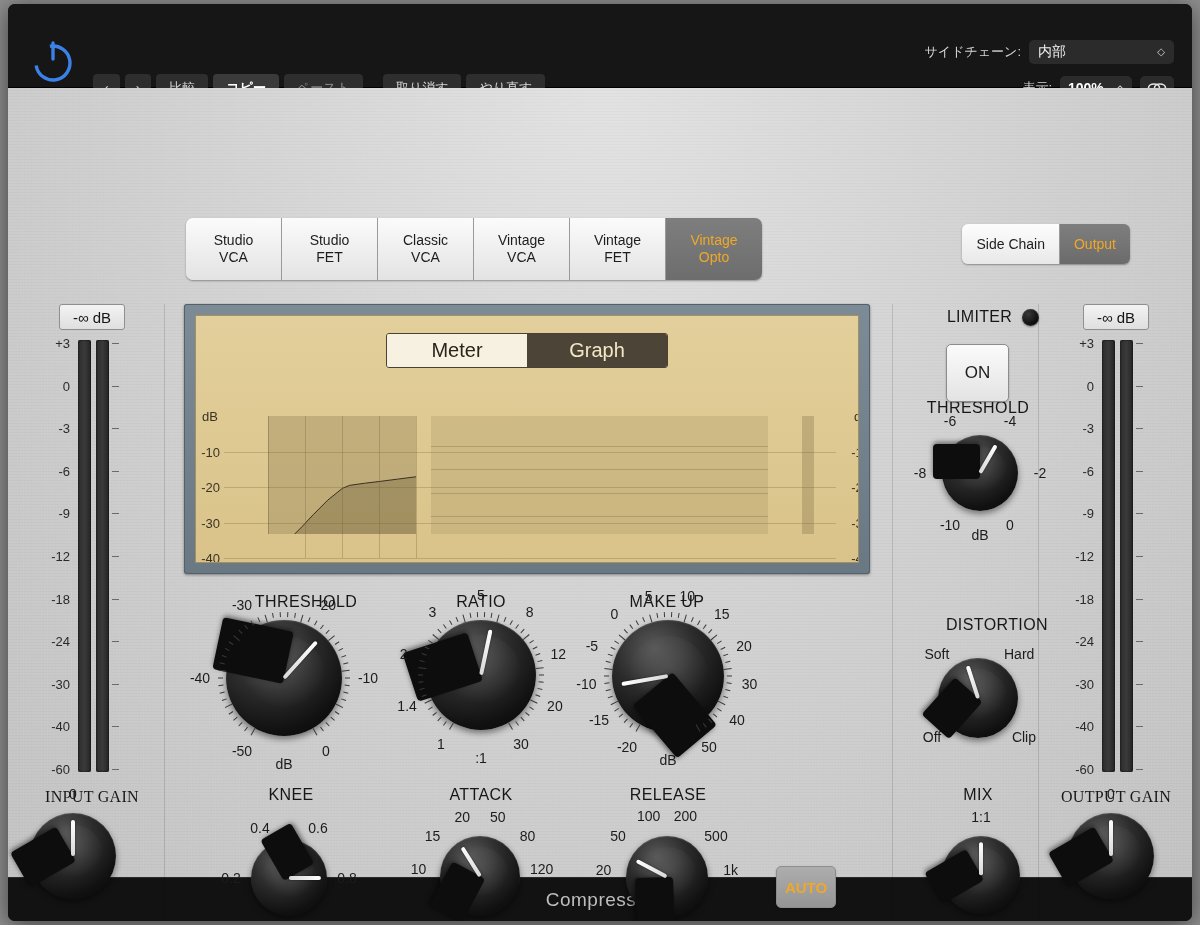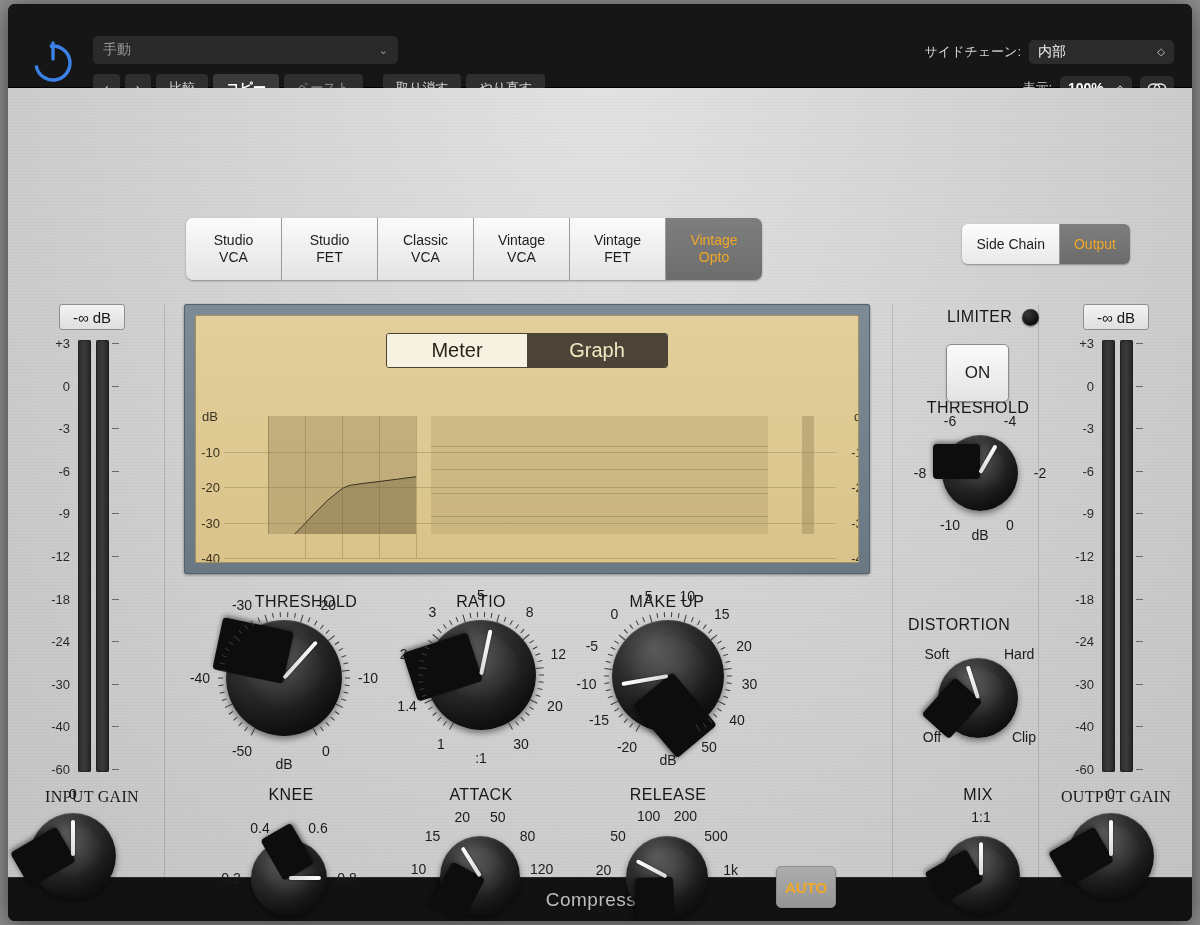--- a/index.html
+++ b/index.html
@@ -263,24 +263,20 @@
 
 
   <div class="plugheader">
     <div class="power">
       <svg width="46" height="46" viewBox="0 0 46 46">
         <circle cx="23" cy="25" r="17" fill="none" stroke="#3b82e8" stroke-width="3.4" stroke-dasharray="80 26" transform="rotate(-100 23 25)"></circle>
         <line x1="23" y1="5" x2="23" y2="21" stroke="#3b82e8" stroke-width="3.4" stroke-linecap="round"></line>
       </svg>
     </div>
 
-    <div class="presetbox">
-      <span>手動</span>
-      <span class="chev">⌄</span>
-    </div>
 
     <div class="btnrow">
       <button class="hbtn arrow">‹</button>
       <button class="hbtn arrow">›</button>
       <button class="hbtn">比較</button>
       <button class="hbtn strong">コピー</button>
       <button class="hbtn dim">ペースト</button>
       <span class="gap"></span>
       <button class="hbtn">取り消す</button>
       <button class="hbtn">やり直す</button>
@@ -731,21 +727,21 @@
             <div class="kdisk" style="inset: 0px;"></div>
             <div style="position: absolute; left: 50%; top: 50%; width: 49.6px; height: 36.8px; background: rgb(13, 13, 13); border-radius: 4px; transform-origin: 0px 0px; transform: rotate(132deg) translateY(-6px); box-shadow: rgba(0, 0, 0, 0.5) 0px 2px 5px;"></div>
             <div class="kptr" style="height: 33.6px; transform: translate(-50%, -100%) rotate(-18deg); transform-origin: 50% 100%;"></div>
             <div class="ticks"></div>
             <span class="klabel" style="left: -5.96267px; top: 78.5673px; transform: translate(-50%, -50%);">Off</span>
             <span class="klabel" style="left: -1.1745px; top: -3.64242px; transform: translate(-50%, -50%);">Soft</span>
             <span class="klabel" style="left: 81.1745px; top: -3.64242px; transform: translate(-50%, -50%);">Hard</span>
             <span class="klabel" style="left: 85.9627px; top: 78.5673px; transform: translate(-50%, -50%);">Clip</span>
           </div>
         </div>
-        <div class="knob-title" style="position: absolute; left: 900px; top: 528px; width: 140px; text-align: left;">DISTORTION</div>
+        <div class="knob-title" style="position: absolute; left: 900px; top: 528px; width: 140px; text-align: right;">DISTORTION</div>
         <div class="knob-unit" style="left: 934px; top: 748px; width: 78px;">
           <div class="knobface" style="width: 78px; height: 78px;">
             <div class="kdisk" style="inset: 0px;"></div>
             <div style="position: absolute; left: 50%; top: 50%; width: 48.36px; height: 35.88px; background: rgb(13, 13, 13); border-radius: 4px; transform-origin: 0px 0px; transform: rotate(150deg) translateY(-6px); box-shadow: rgba(0, 0, 0, 0.5) 0px 2px 5px;"></div>
             <div class="kptr" style="height: 32.76px; transform: translate(-50%, -100%) rotate(0deg); transform-origin: 50% 100%;"></div>
             <div class="ticks"></div>
             <span class="klabel" style="left: 39px; top: -19px; transform: translate(-50%, -50%);">1:1</span>
           </div>
         </div>
         <div class="knob-title" style="position: absolute; left: 920px; top: 698px; width: 100px; text-align: center;">MIX</div>

